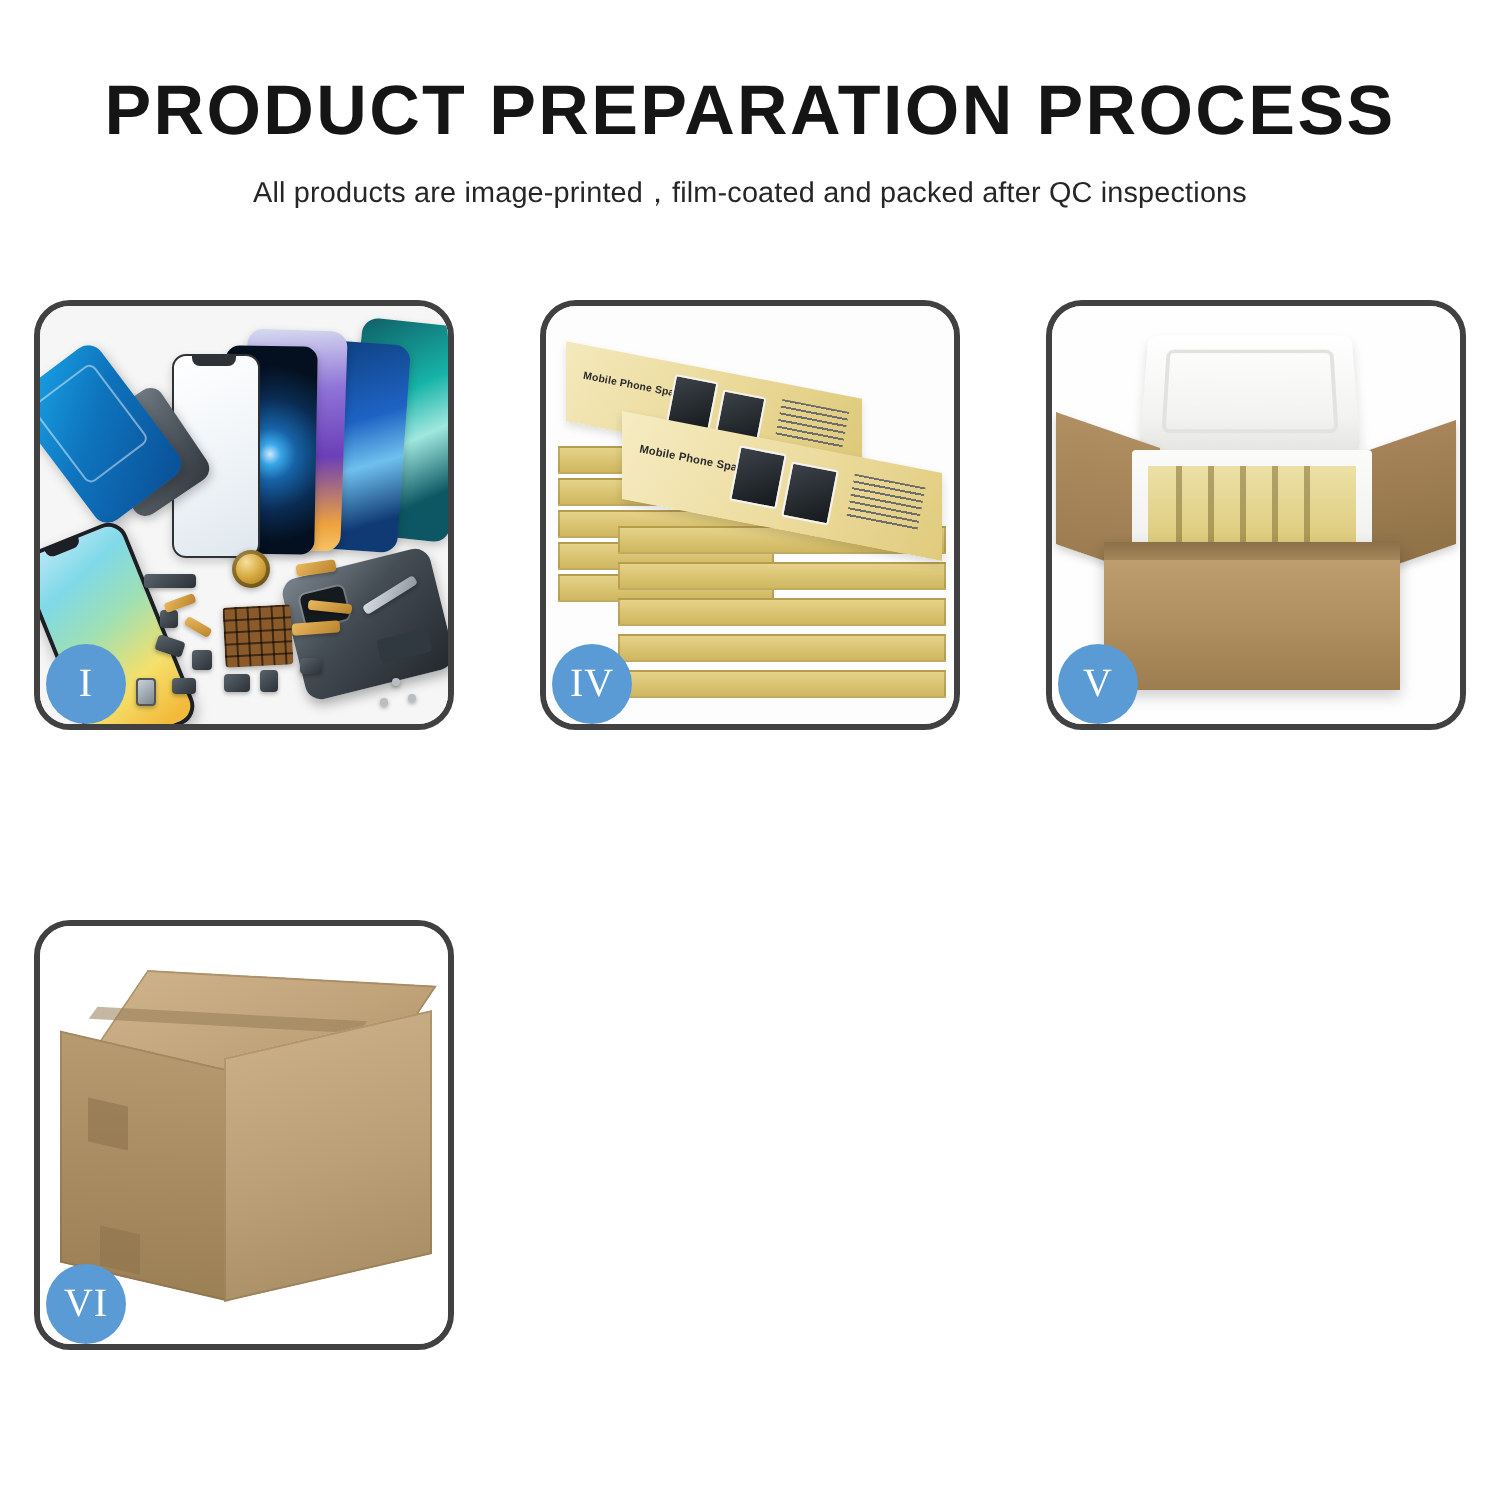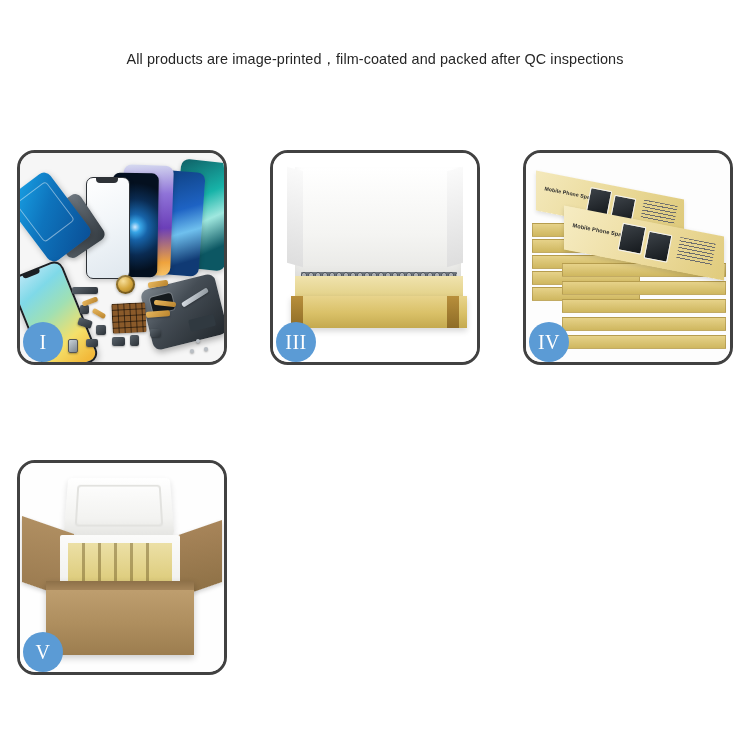--- a/index.html
+++ b/index.html
@@ -408,20 +408,21 @@
   .p6-tapeB{
     position:absolute; left: 30px; top: 152px; width: 20px; height: 20px;
     background: rgba(138,112,74,.5);
     transform: skewY(13deg);
   }
 </style>
 </head>
 <body>
 
 <div id="header">
+  <h1 id="page-title">PRODUCT PREPARATION PROCESS</h1>
   <p id="page-subtitle">All products are image-printed，film-coated and packed after QC inspections</p>
 </div>
 
 <div id="panel-grid">
 
   <div class="panel">
     <div class="panel-stage">
       <div class="p1-bg"></div>
 
       <div class="phone-card p1-ph-a"></div>
@@ -458,34 +459,20 @@
 
       <div class="screwdot" style="left:176px; top:186px;"></div>
       <div class="screwdot" style="left:184px; top:194px;"></div>
       <div class="screwdot" style="left:170px; top:196px;"></div>
       <div class="chip" style="left:160px; top:142px; width:30px; height:5px; transform:rotate(-32deg); background:linear-gradient(140deg,#d8dee4,#8f979e);"></div>
     </div>
     <div class="badge">I</div>
   </div>
 
 
-  <div class="panel">
-    <div class="panel-stage">
-      <div class="p3-bg"></div>
-      <div class="p3-lid"></div>
-      <div class="p3-lid-l"></div>
-      <div class="p3-lid-r"></div>
-      <div class="p3-contents"></div>
-      <div class="p3-tray-top"></div>
-      <div class="p3-tray-front"></div>
-      <div class="p3-tray-lcap"></div>
-      <div class="p3-tray-rcap"></div>
-    </div>
-    <div class="badge">III</div>
-  </div>
 
   <div class="panel">
     <div class="panel-stage">
       <div class="p4-bg"></div>
       <div class="p4-stack">
 
         <div class="bx" style="left:2px; top:56px; width:108px;">
             <div class="side"></div>
           </div>
         <div class="bx" style="left:2px; top:72px; width:108px;">
@@ -552,14 +539,26 @@
         <div class="rib" style="left:30px;"></div>
         <div class="rib" style="left:46px;"></div>
         <div class="rib" style="left:62px;"></div>
         <div class="rib" style="left:78px;"></div>
       </div>
       <div class="p5-body"></div>
     </div>
     <div class="badge">V</div>
   </div>
 
+  <div class="panel">
+    <div class="panel-stage">
+      <div class="p6-bg"></div>
+      <div class="p6-top"></div>
+      <div class="p6-seam"></div>
+      <div class="p6-left"></div>
+      <div class="p6-right"></div>
+      <div class="p6-tapeA"></div>
+      <div class="p6-tapeB"></div>
+    </div>
+    <div class="badge">VI</div>
+  </div>
 
 </div>
 
 </body></html>

